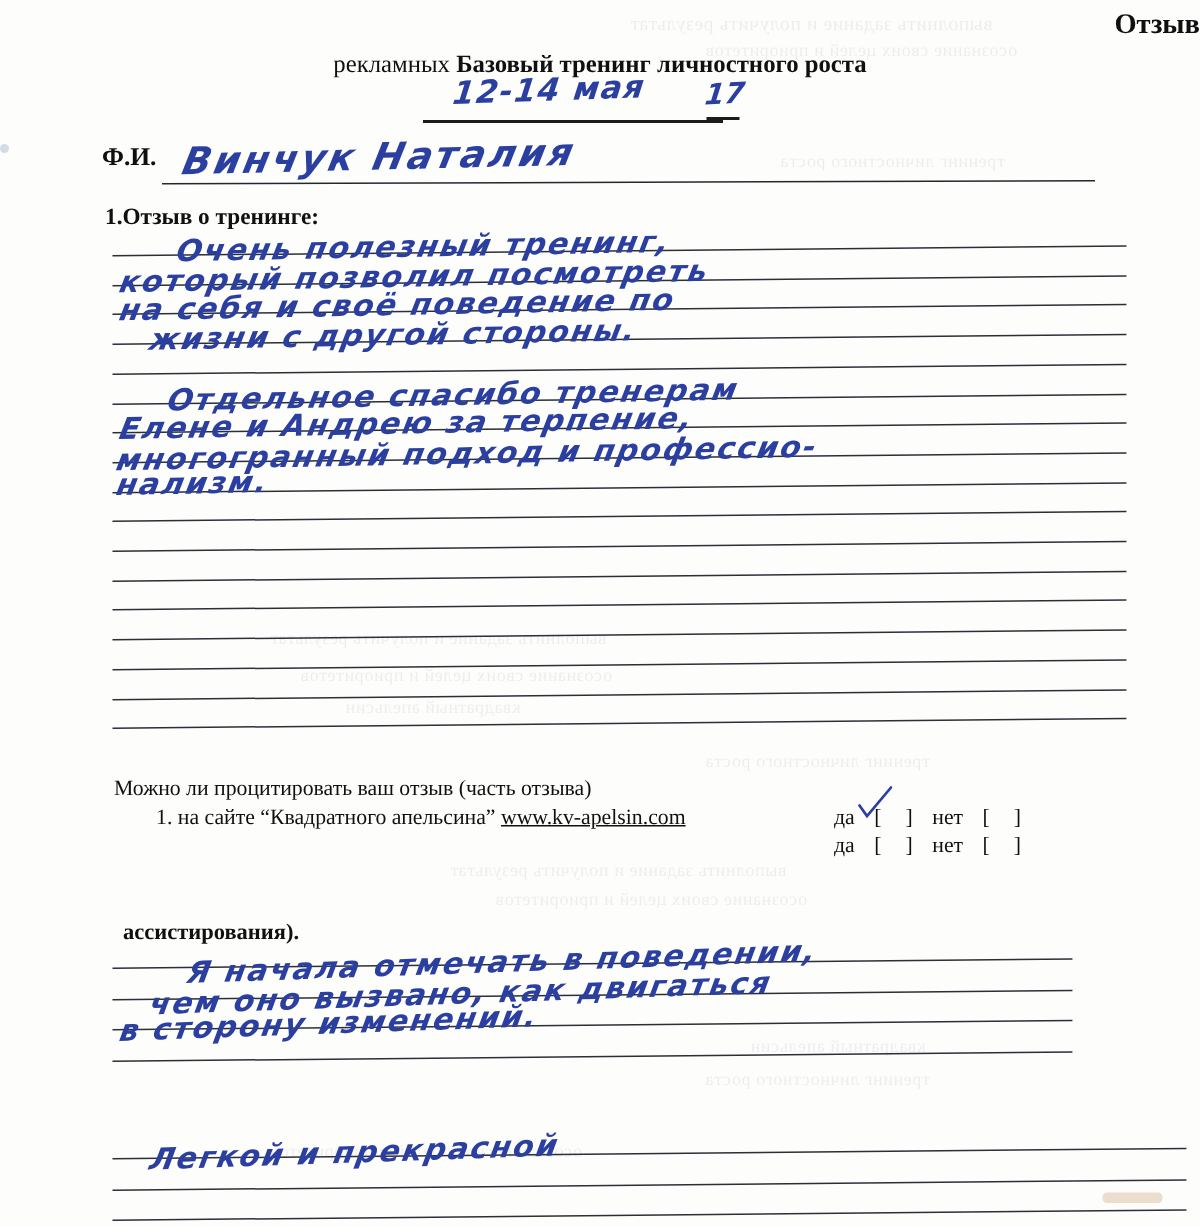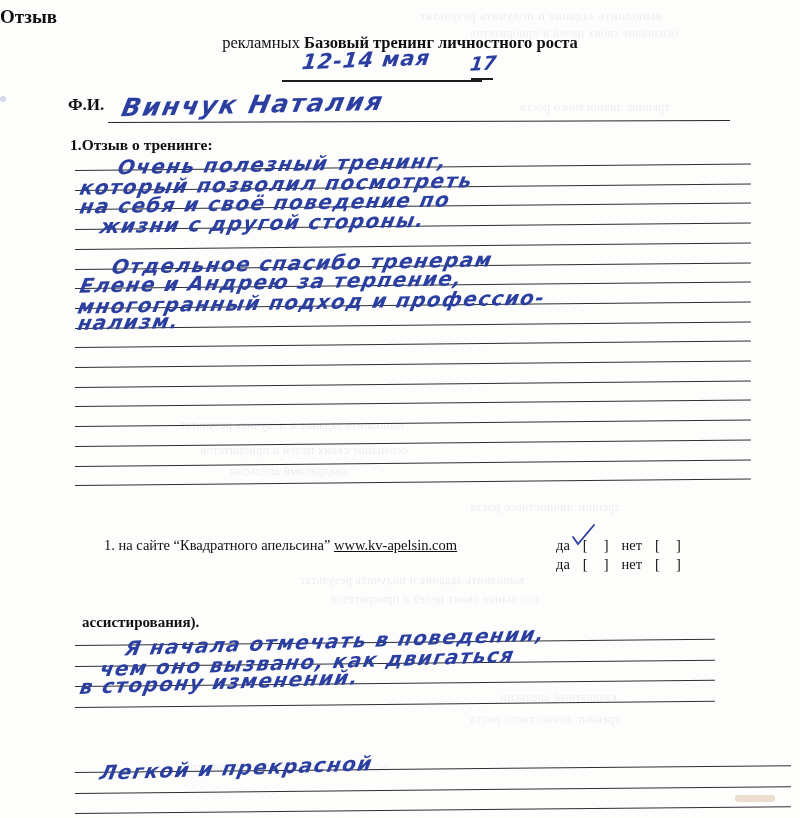--- a/index.html
+++ b/index.html
@@ -36,21 +36,21 @@
     border-radius: 50%;
     pointer-events: none;
   }
 
   
   .ptext { position: absolute; white-space: nowrap; }
   .bold  { font-weight: bold; }
 
   #title {
     top: 6px; left: 0; width: 800px;
-    text-align: left;
+    text-align: right;
     font-size: 19px;
     font-weight: bold;
     white-space: nowrap;
   }
   #subtitle {
     top: 33px; left: 0; width: 800px;
     text-align: center;
     font-size: 16.5px;
     white-space: nowrap;
   }
@@ -215,20 +215,21 @@
       <div class="hw hw-body" style="top: 152px; left: 118px;">Очень полезный тренинг,</div>
       <div class="hw hw-body" style="top: 171.7px; left: 80px;">который позволил посмотреть</div>
       <div class="hw hw-body" style="top: 191.4px; left: 80px;">на себя и своё поведение по</div>
       <div class="hw hw-body" style="top: 211.1px; left: 100px;">жизни с другой стороны.</div>
       <div class="hw hw-body" style="top: 250.5px; left: 112px;">Отдельное спасибо тренерам</div>
       <div class="hw hw-body" style="top: 270.2px; left: 80px;">Елене и Андрею за терпение,</div>
       <div class="hw hw-body" style="top: 289.9px; left: 78px;">многогранный подход и профессио-</div>
       <div class="hw hw-body" style="top: 309.6px; left: 78px;">нализм.</div>
     </div>
 
+  <div class="ptext" id="quote-q">Можно ли процитировать ваш отзыв (часть отзыва)</div>
 
   <div class="ptext" id="quote-o1">
     <span>1. на сайте “Квадратного апельсина” </span><span id="quote-url">www.kv-apelsin.com</span>
   </div>
 
   <div class="boxrow" id="boxrow1">
     <span>да</span><span class="sp"></span><span><span>[</span><span class="gap"></span><span>]</span></span><span class="sp"></span><span>нет</span><span class="sp"></span><span><span>[</span><span class="gap"></span><span>]</span></span>
   </div>
 
   <div class="boxrow" id="boxrow2">

